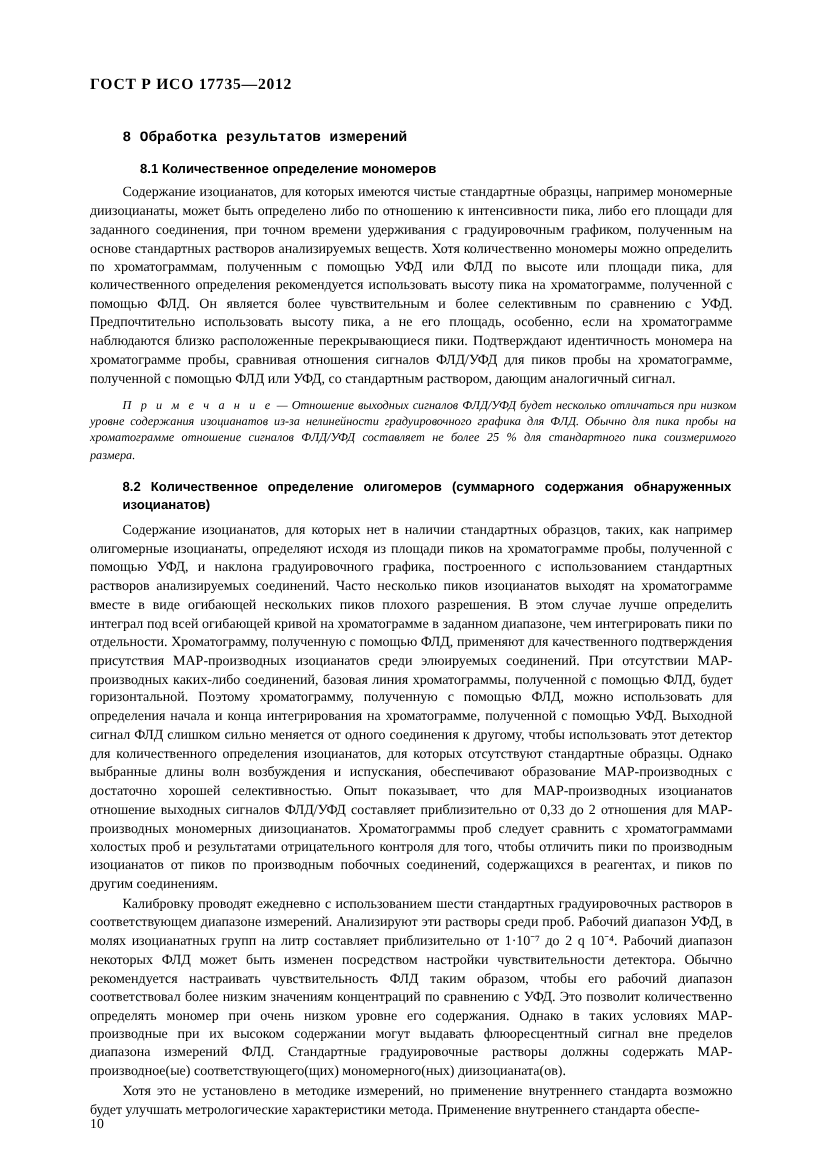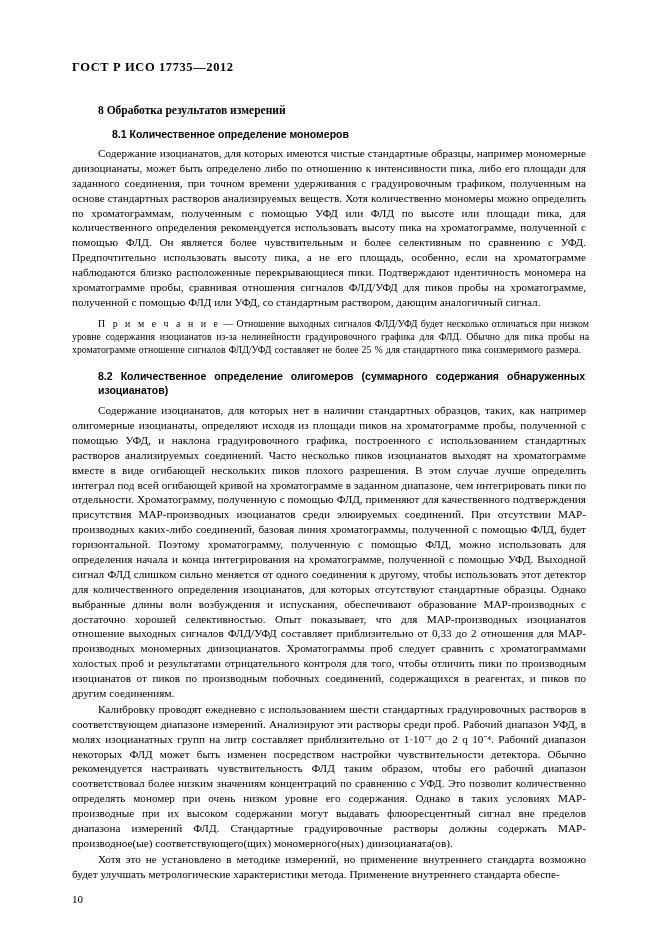--- a/index.html
+++ b/index.html
@@ -31,21 +31,21 @@
     font-size: 12.5px;
     letter-spacing: 0.6px;
   }
   .content {
     position: absolute;
     top: 88px;
     left: 72px;
     width: 517px;
   }
   .clause-title {
-    font-family: Liberation Serif, serif;
+    font-family: Liberation Mono, monospace;
     font-weight: bold;
     font-size: 11.5px;
     margin-top: 16px;
     margin-bottom: 10px;
     margin-left: 26px;
   }
   .sub-title {
     font-family: "Liberation Sans", sans-serif;
     font-weight: bold;
     font-size: 10.5px;
@@ -68,20 +68,21 @@
     margin: 0 3px 1px 0;
     hyphens: auto;
   }
   p.note {
     font-size: 9.8px;
     line-height: 1.36;
     text-align: justify;
     text-indent: 26px;
     margin: 7px 0 0 0;
     word-spacing: 0.6px;
+    font-style: italic;
   }
   .note .note-label {
     letter-spacing: 2.1px;
   }
   .page-number {
     position: absolute;
     left: 72px;
     top: 893px;
     font-size: 11px;
   }

